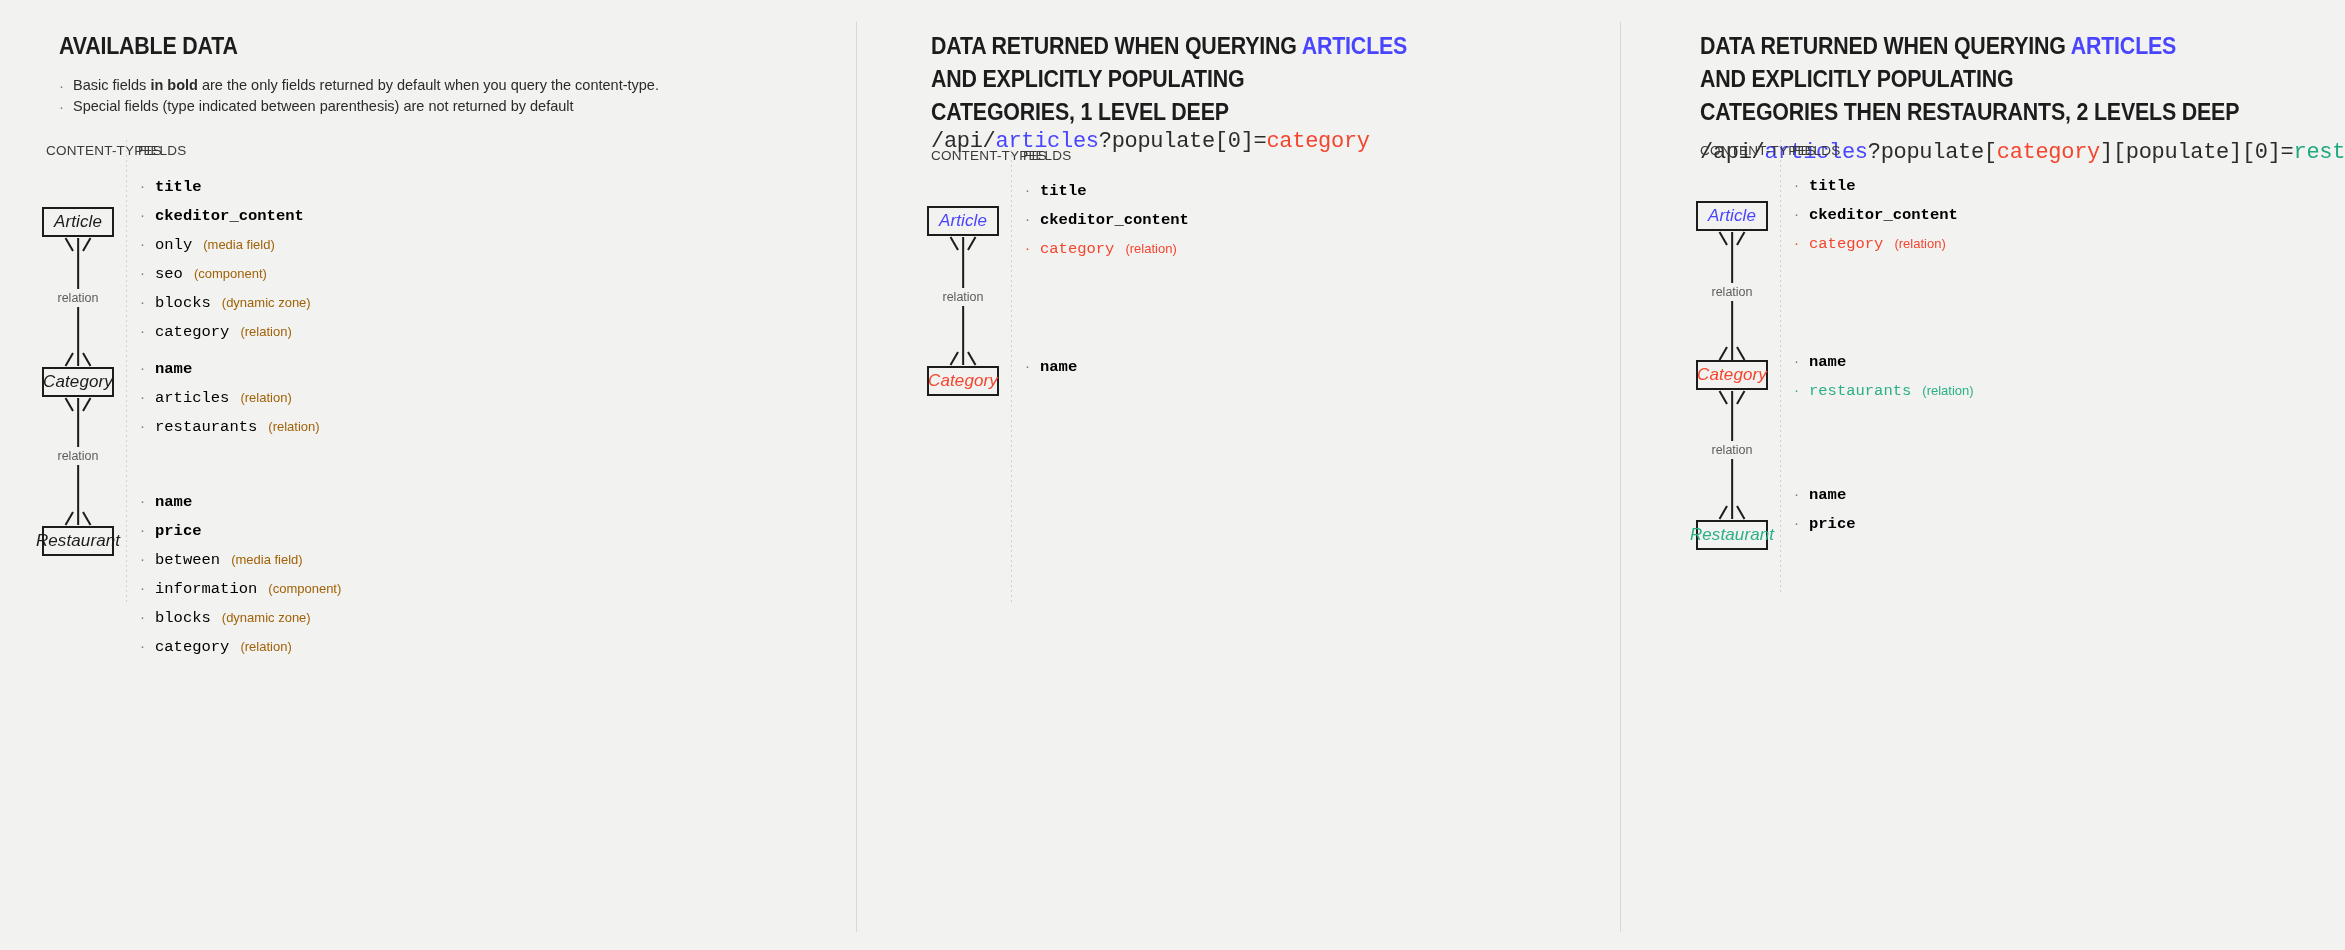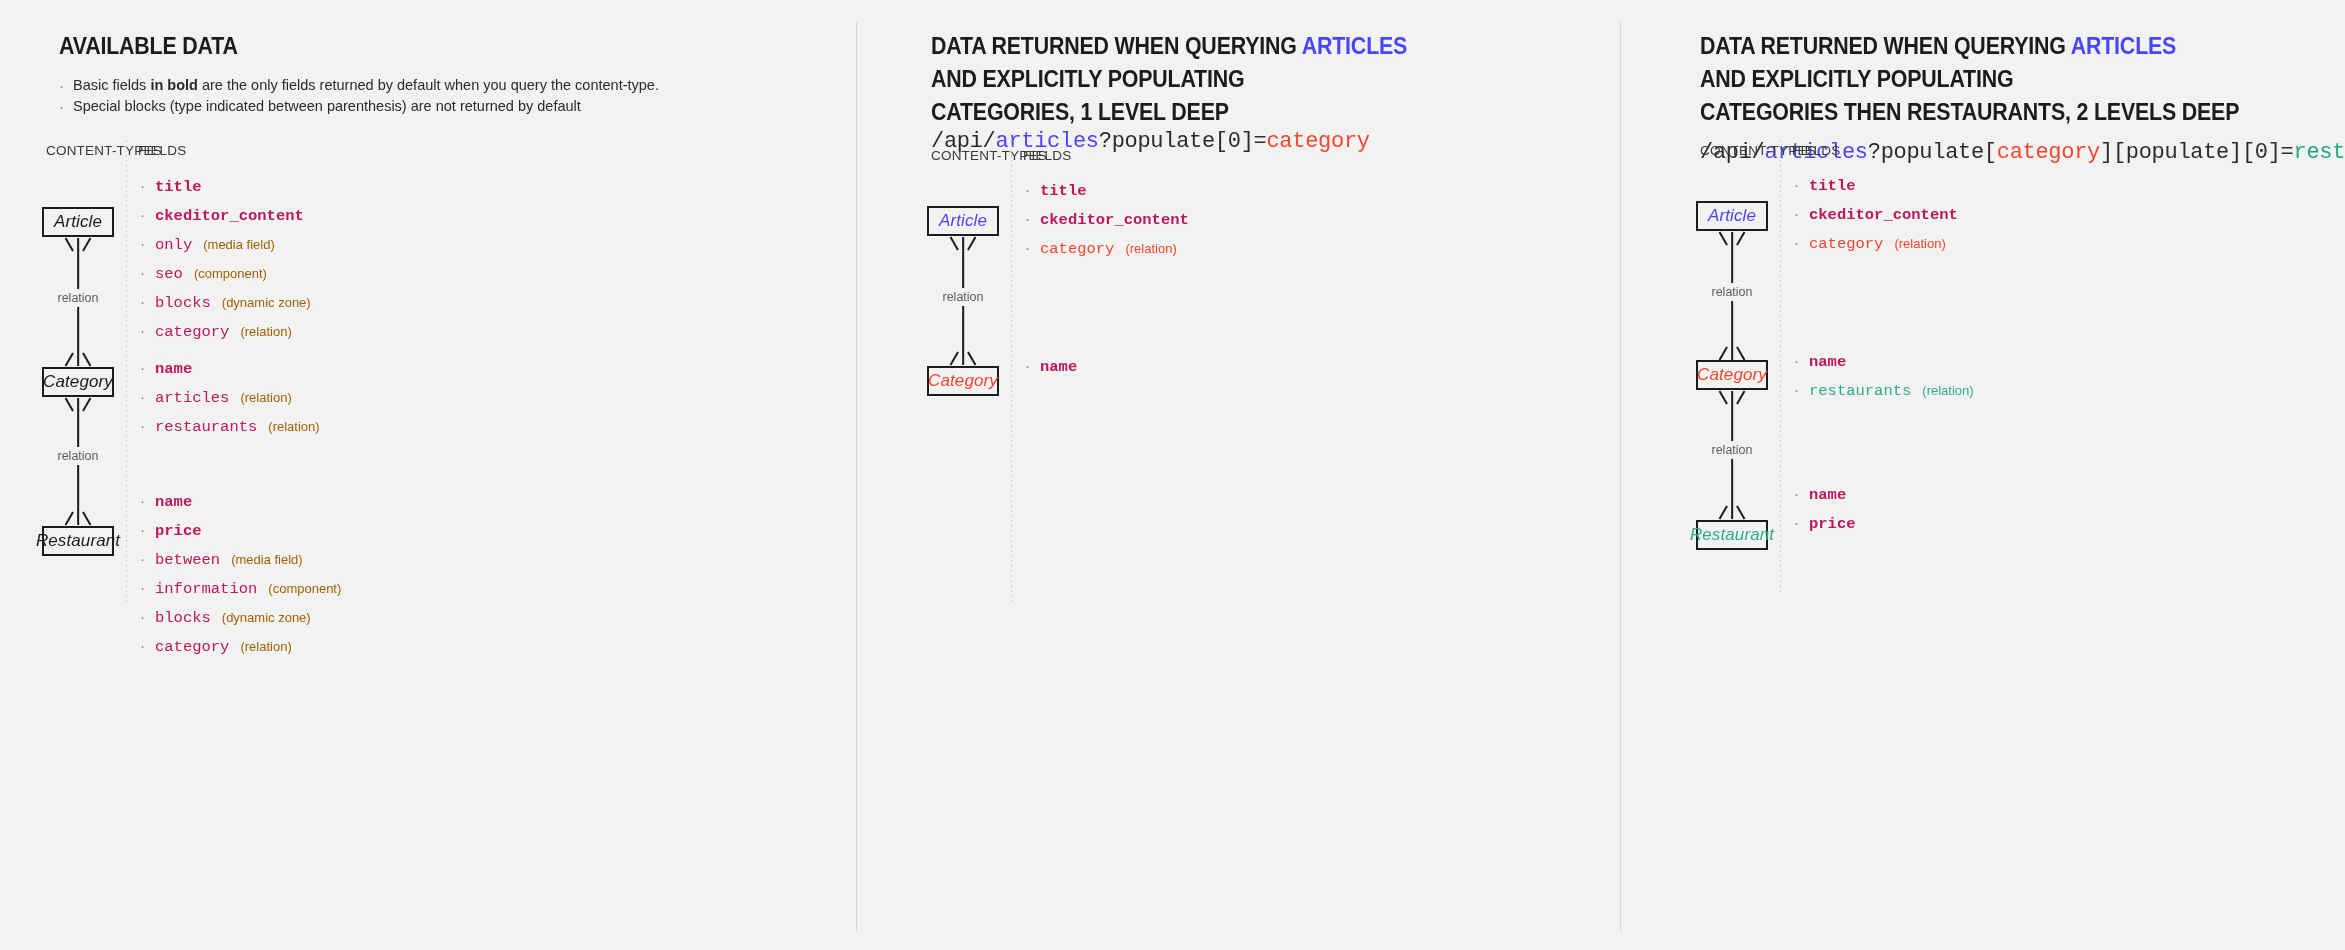--- a/index.html
+++ b/index.html
@@ -116,21 +116,21 @@
   .fieldlist { position: absolute; }
   .field-row {
     display: flex; align-items: baseline;
     line-height: 27px; white-space: nowrap;
   }
   .field-row .fdot {
     width: 15px; font-size: 15px; color: #7a7a7a; flex: none;
   }
   .field-row .fname {
     font-family: "Liberation Mono", "DejaVu Sans Mono", monospace;
-    font-size: 15.5px; color: #be185d;
+    font-size: 15.5px; color: #000000;
   }
   .field-row.bold .fname { font-weight: bold; }
   .field-row .ftype {
     font-size: 13px; color: #a16207; margin-left: 11px;
   }
   .field-row.red  .fdot, .field-row.red  .fname, .field-row.red  .ftype { color: #f4452e; }
   .field-row.teal .fdot, .field-row.teal .fname, .field-row.teal .ftype { color: #2bb086; }
 </style>
 </head>
 <body>
@@ -144,21 +144,21 @@
 
     <div class="head" style="left:59px; top:30px;">
       <div class="h-title">AVAILABLE DATA</div>
       <div class="bullets">
         <div class="bullet-row">
           <span class="dot">·</span>
           <span class="txt"><span>Basic fields </span><b>in bold</b><span> are the only fields returned by default when you query the content-type.</span></span>
         </div>
         <div class="bullet-row">
           <span class="dot">·</span>
-          <span class="txt"><span>Special blocks (type indicated between parenthesis) are not returned by default</span></span>
+          <span class="txt"><span>Special fields (type indicated between parenthesis) are not returned by default</span></span>
         </div>
       </div>
     </div>
 
     <div class="col-label" style="left:46px; top:143px;">CONTENT-TYPES</div>
     <div class="col-label" style="left:138px; top:143px;">FIELDS</div>
 
     <div class="dotted" style="left:126px; top:140px; height:465px;"></div>
 
     <div class="ebox" style="left:42px; top:207px; width:72px; height:30px;">

